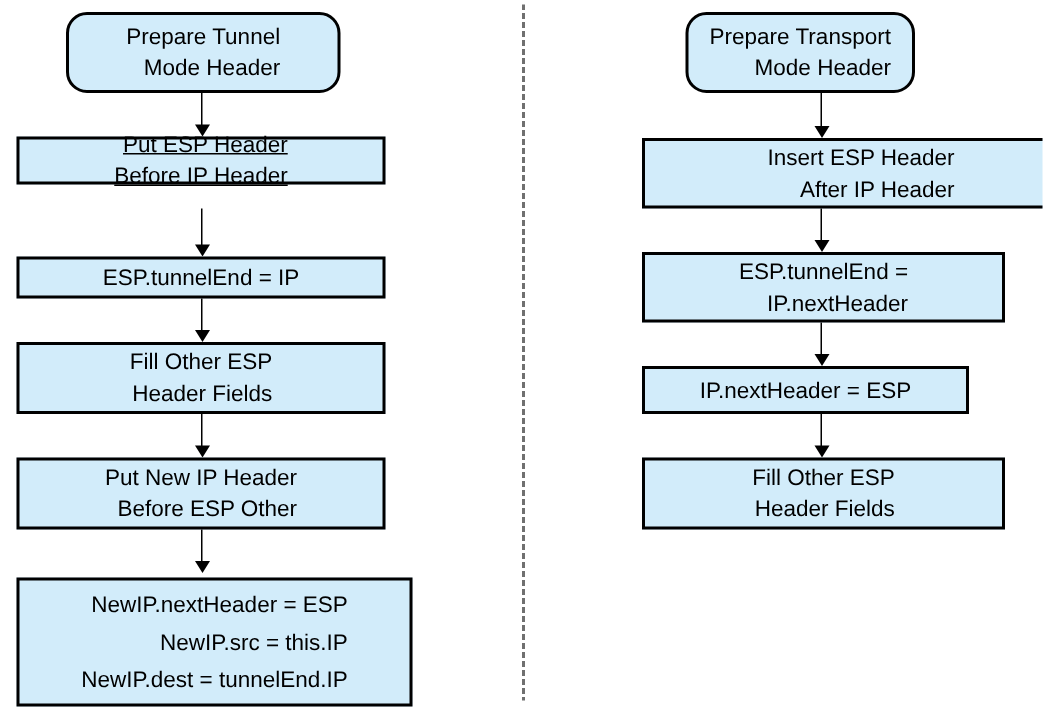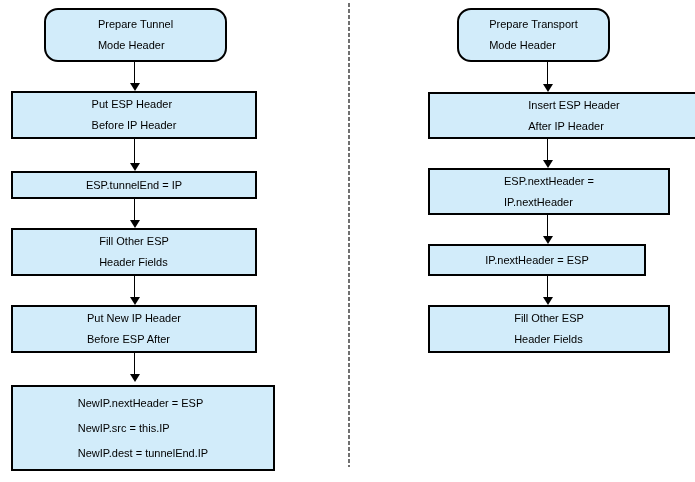--- a/index.html
+++ b/index.html
@@ -22,22 +22,22 @@
   }
   .node {
     position: absolute;
     box-sizing: border-box;
     background: var(--box-fill);
     border: 2px solid var(--box-border);
     color: var(--text);
     display: flex;
     align-items: center;
     justify-content: center;
-    text-align: left;
-    font-size: 11px;
+    text-align: right;
+    font-size: 15px;
     line-height: 21px;
     white-space: pre-line;
   }
   .terminator { border-radius: 14px; }
   .tall { line-height: 25px; }
   .arrow { position: absolute; width: 11px; }
   .arrow::before {
     content: "";
     position: absolute;
     left: 50%;
@@ -74,56 +74,56 @@
 </head>
 <body>
 
 <div class="canvas">
 
   <div class="node terminator" style="left:44px; top:8px; width:183px; height:54px;">Prepare Tunnel
 Mode Header</div>
 
   <div class="arrow" style="left:129px; top:62px; height:29px;"></div>
 
-  <div class="node" style="left:11px; top:91px; width:246px; height:48px;">Put ESP Header
+  <div class="node" style="left:11px; top:91px; width:246px; height:32px;text-decoration:underline;">Put ESP Header
 Before IP Header</div>
 
   <div class="arrow" style="left:129px; top:139px; height:32px;"></div>
 
   <div class="node" style="left:11px; top:171px; width:246px; height:28px;">ESP.tunnelEnd = IP</div>
 
   <div class="arrow" style="left:129px; top:199px; height:29px;"></div>
 
   <div class="node" style="left:11px; top:228px; width:246px; height:48px;">Fill Other ESP
 Header Fields</div>
 
   <div class="arrow" style="left:129px; top:276px; height:29px;"></div>
 
   <div class="node" style="left:11px; top:305px; width:246px; height:48px;">Put New IP Header
-Before ESP After</div>
+Before ESP Other</div>
 
   <div class="arrow" style="left:129px; top:353px; height:29px;"></div>
 
   <div class="node tall" style="left:11px; top:385px; width:264px; height:86px;">NewIP.nextHeader = ESP
 NewIP.src = this.IP
 NewIP.dest = tunnelEnd.IP</div>
 
   <div class="divider" style="left:348px; top:3px; height:464px;"></div>
 
   <div class="node terminator" style="left:457px; top:8px; width:153px; height:54px;">Prepare Transport
 Mode Header</div>
 
   <div class="arrow" style="left:542px; top:62px; height:30px;"></div>
 
   <div class="node" style="left:428px; top:92px; width:292px; height:47px;">Insert ESP Header
 After IP Header</div>
 
   <div class="arrow" style="left:542px; top:139px; height:29px;"></div>
 
-  <div class="node" style="left:428px; top:168px; width:242px; height:47px;">ESP.nextHeader =
+  <div class="node" style="left:428px; top:168px; width:242px; height:47px;">ESP.tunnelEnd =
 IP.nextHeader</div>
 
   <div class="arrow" style="left:542px; top:215px; height:29px;"></div>
 
   <div class="node" style="left:428px; top:244px; width:218px; height:32px;">IP.nextHeader = ESP</div>
 
   <div class="arrow" style="left:542px; top:276px; height:29px;"></div>
 
   <div class="node" style="left:428px; top:305px; width:242px; height:48px;">Fill Other ESP
 Header Fields</div>

